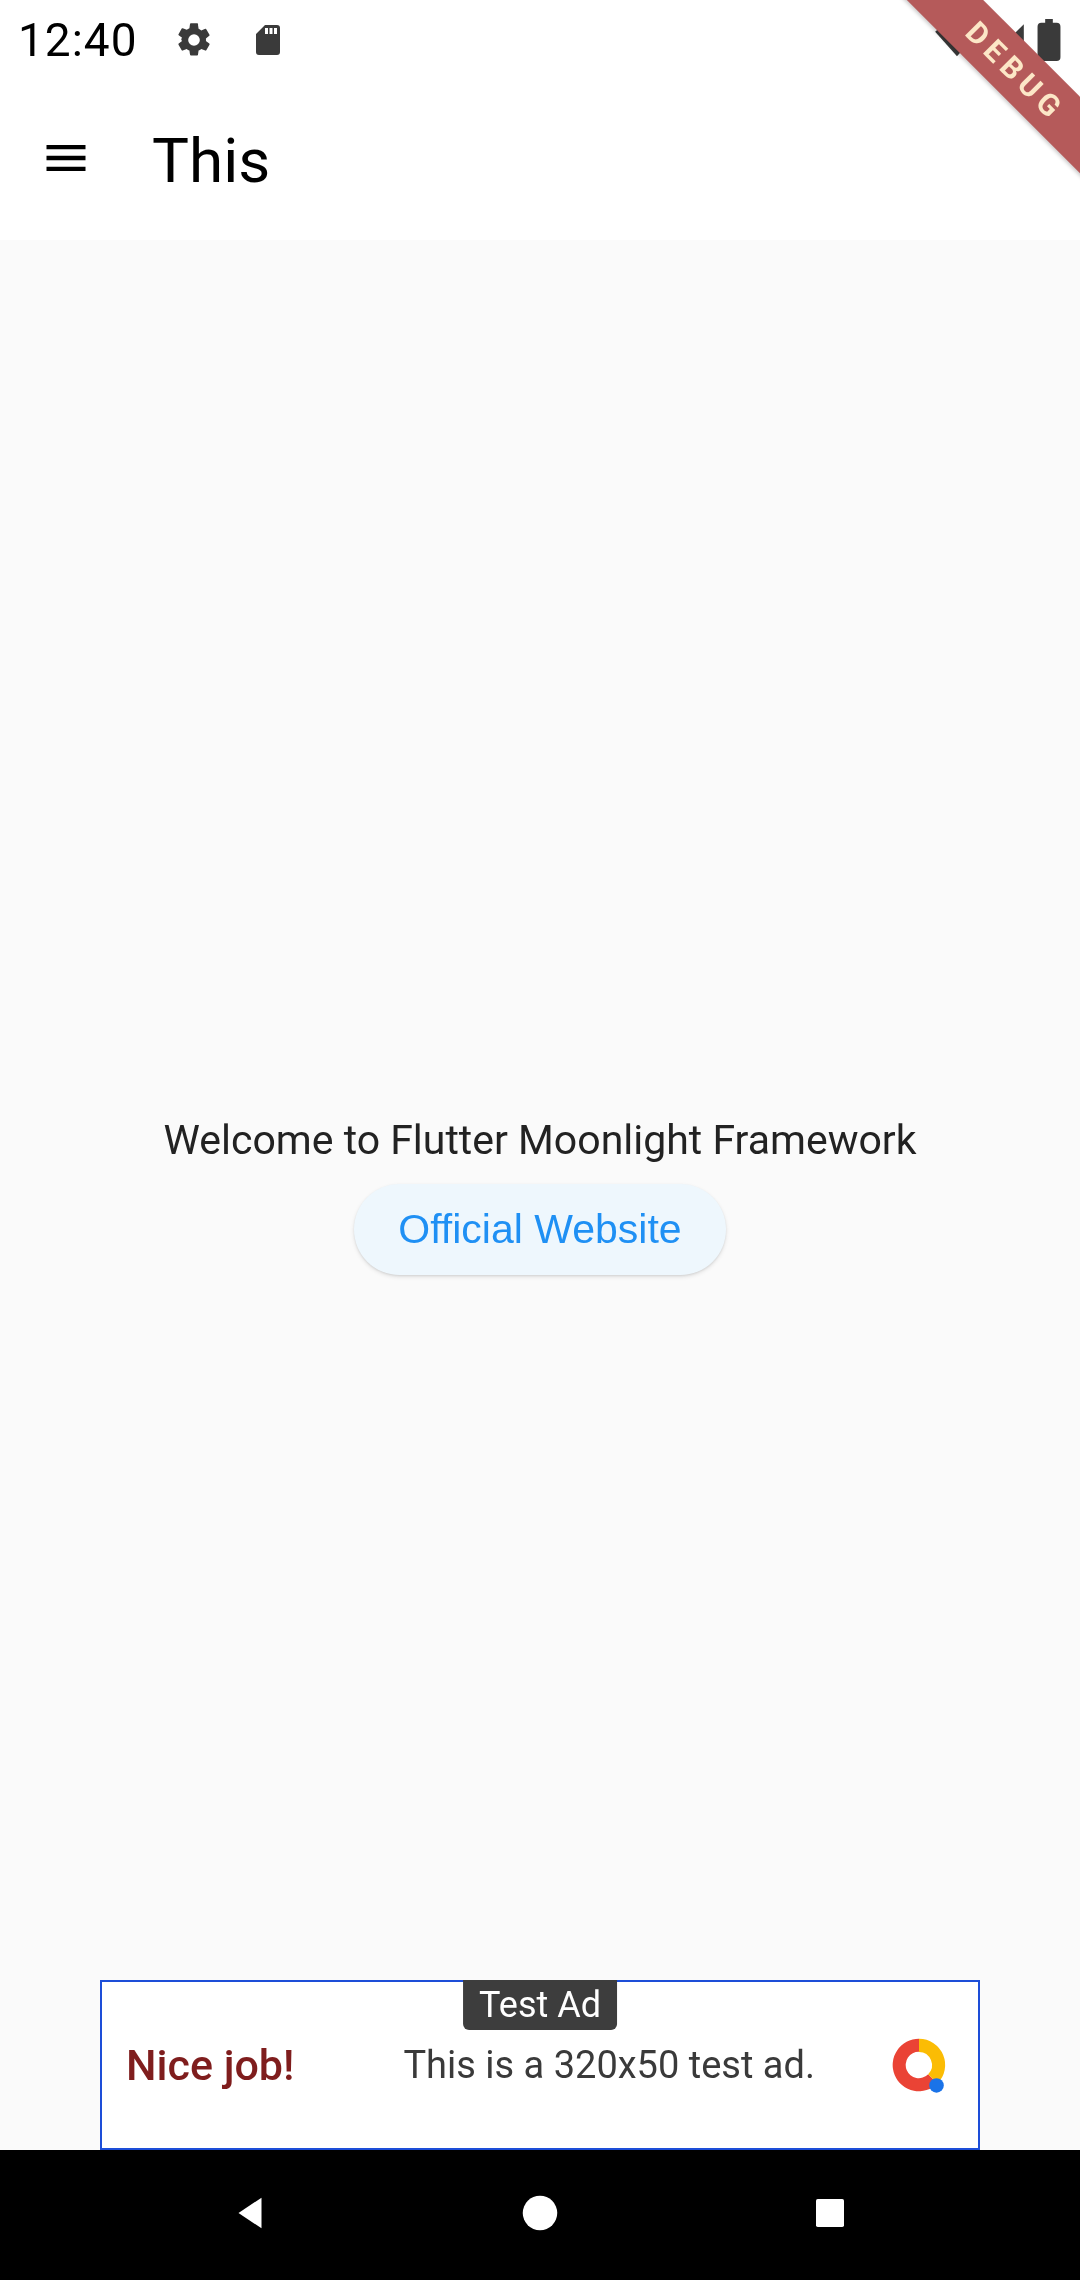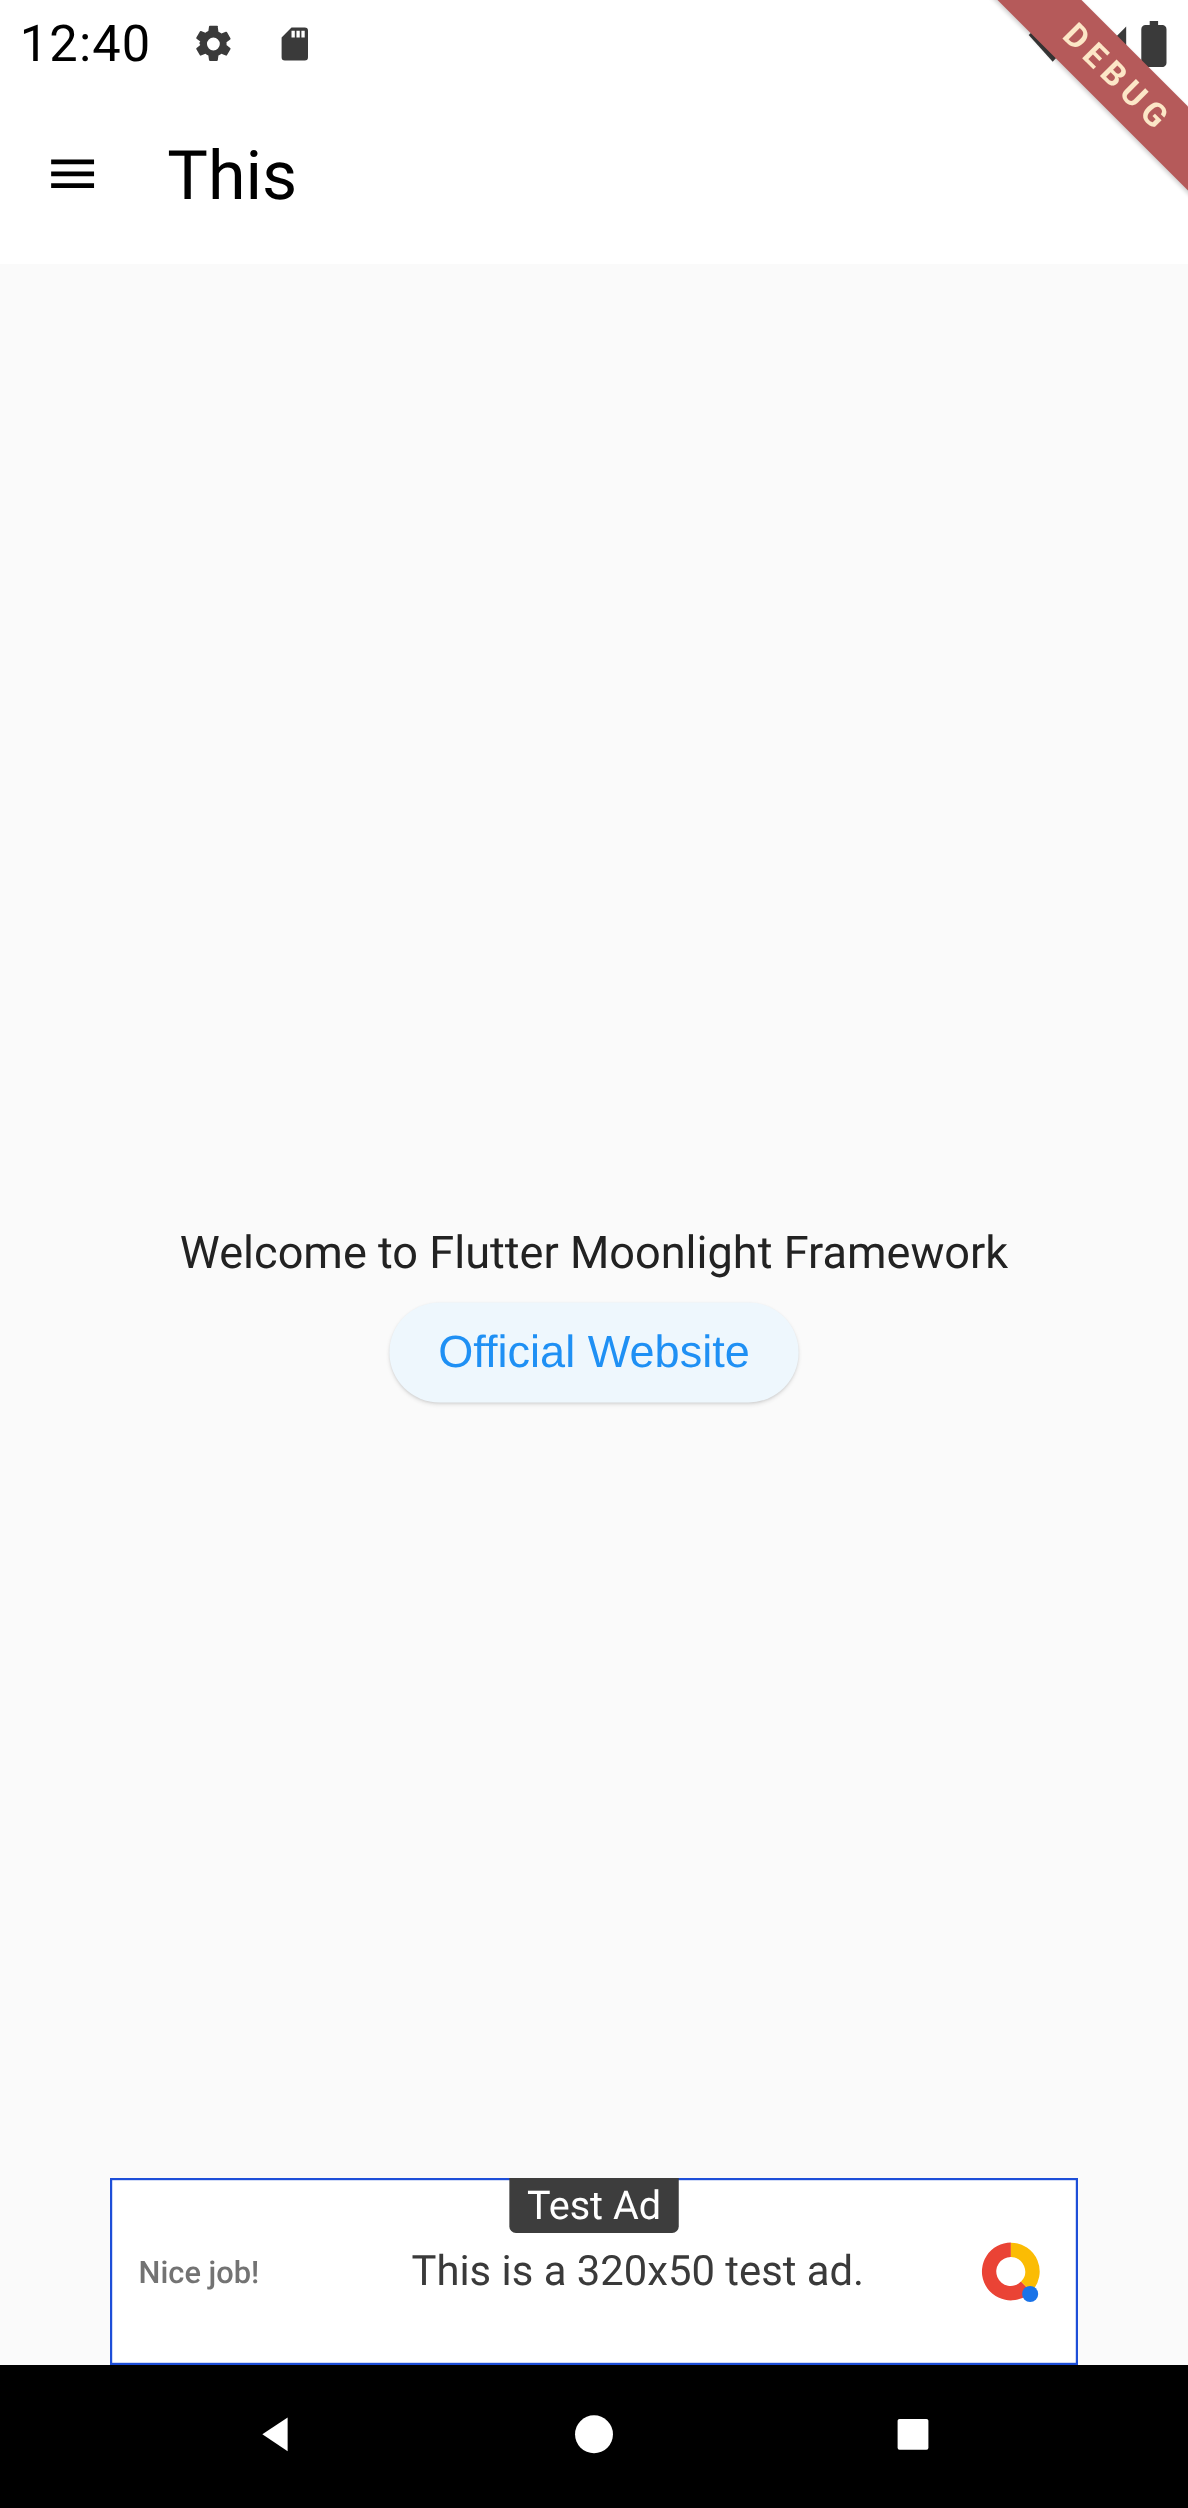--- a/index.html
+++ b/index.html
@@ -127,22 +127,22 @@
     top: -2px;
     left: 50%;
     transform: translateX(-50%);
     background: #3d3d3d;
     color: #ffffff;
     font-size: 36px;
     padding: 4px 16px;
     border-radius: 0 0 6px 6px;
   }
   .ad-nice {
-    color: #737373;
-    font-size: 28px;
+    color: #7f1d1d;
+    font-size: 43px;
     font-weight: 500;
     flex: 0 0 auto;
     margin-right: 40px;
   }
   .ad-desc {
     flex: 1 1 auto;
     color: #3a3a3a;
     font-size: 38px;
     text-align: center;
   }

